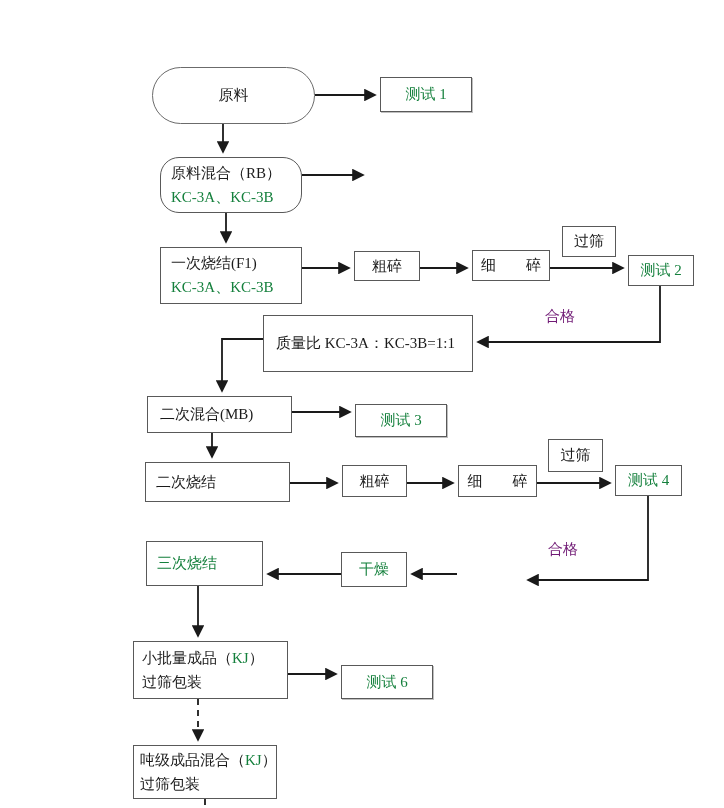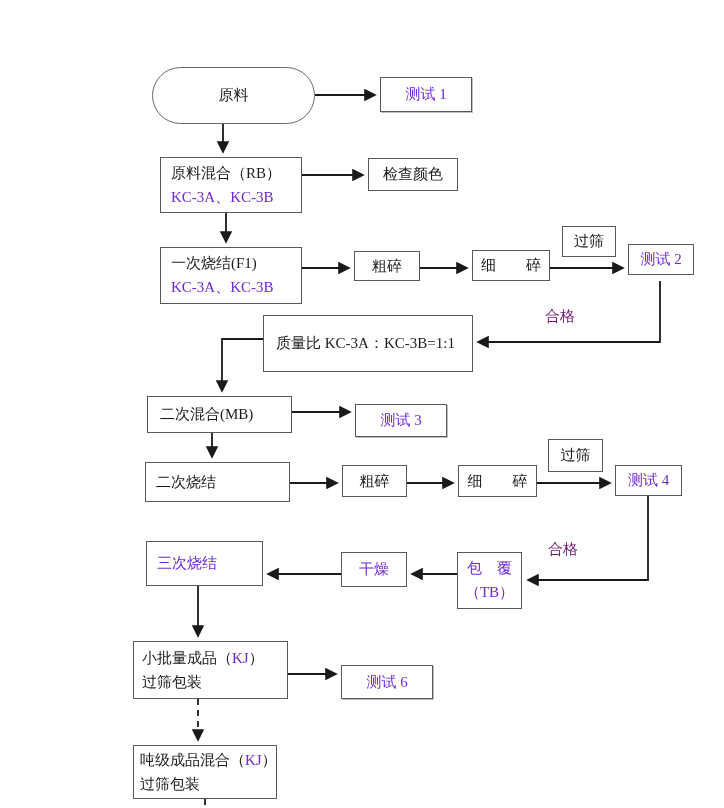--- a/index.html
+++ b/index.html
@@ -19,21 +19,21 @@
     border:1px solid #595959;
     box-sizing:border-box;
     font-size:15px;
     line-height:1.0;
     z-index:1;
     white-space:pre;
   }
   .center{display:flex;align-items:center;justify-content:center;}
   .stadium{border-radius:29px;border-color:#6b6b6b;}
   .two-line{display:flex;flex-direction:column;justify-content:center;gap:9px;padding-left:10px;}
-  .red{color:#6d28d9;}
+  .red{color:#15803d;}
   .shadow{box-shadow:1px 1px 0 #bfbfbf;}
   .edge-label{
     position:absolute;font-size:15px;color:#701a75;z-index:1;
     background:transparent;white-space:pre;
   }
 </style>
 </head>
 <body>
 
 <div id="canvas">
@@ -91,47 +91,44 @@
   </svg>
 
   <div class="node stadium center" style="left:152px;top:23px;width:163px;height:57px;">
     <span>原料</span>
   </div>
 
   <div class="node center shadow red" style="left:380px;top:33px;width:92px;height:35px;">
     <span>测试 1</span>
   </div>
 
-  <div class="node two-line" style="left:160px;top:113px;width:142px;height:56px;">
+  <div class="node two-line" style="left:160px;top:113px;width:142px;height:56px;border-radius:19px;">
     <span>原料混合（RB）</span>
     <span class="red">KC-3A、KC-3B</span>
   </div>
 
-  <div class="node center" style="left:368px;top:114px;width:90px;height:33px;">
-    <span>检查颜色</span>
-  </div>
 
   <div class="node two-line" style="left:160px;top:203px;width:142px;height:57px;">
     <span>一次烧结(F1)</span>
     <span class="red">KC-3A、KC-3B</span>
   </div>
 
   <div class="node center" style="left:354px;top:207px;width:66px;height:30px;">
     <span>粗碎</span>
   </div>
 
   <div class="node center" style="left:472px;top:206px;width:78px;height:31px;">
     <span>细　　碎</span>
   </div>
 
   <div class="node center" style="left:562px;top:182px;width:54px;height:31px;">
     <span>过筛</span>
   </div>
 
-  <div class="node center red" style="left:628px;top:200px;width:66px;height:31px;">
+  <div class="node center red" style="left:628px;top:211px;width:66px;height:31px;">
     <span>测试 2</span>
   </div>
 
   <div class="edge-label" style="left:545px;top:263px;">合格</div>
 
   <div class="node two-line" style="left:263px;top:271px;width:210px;height:57px;padding-left:12px;">
     <span>质量比 KC-3A：KC-3B=1:1</span>
   </div>
 
   <div class="node" style="left:147px;top:352px;width:145px;height:37px;display:flex;align-items:center;padding-left:12px;">
@@ -165,24 +162,20 @@
   <div class="edge-label" style="left:548px;top:496px;">合格</div>
 
   <div class="node red" style="left:146px;top:497px;width:117px;height:45px;display:flex;align-items:center;padding-left:10px;">
     <span>三次烧结</span>
   </div>
 
   <div class="node center red" style="left:341px;top:508px;width:66px;height:35px;">
     <span>干燥</span>
   </div>
 
-  <div class="node red" style="left:457px;top:508px;width:65px;height:57px;display:flex;flex-direction:column;justify-content:center;align-items:center;gap:9px;">
-    <span>包　覆</span>
-    <span>（TB）</span>
-  </div>
 
   <div class="node two-line" style="left:133px;top:597px;width:155px;height:58px;padding-left:8px;">
     <span><span>小批量成品（</span><span class="red">KJ</span><span>）</span></span>
     <span>过筛包装</span>
   </div>
 
   <div class="node center red shadow" style="left:341px;top:621px;width:92px;height:34px;">
     <span>测试 6</span>
   </div>
 

